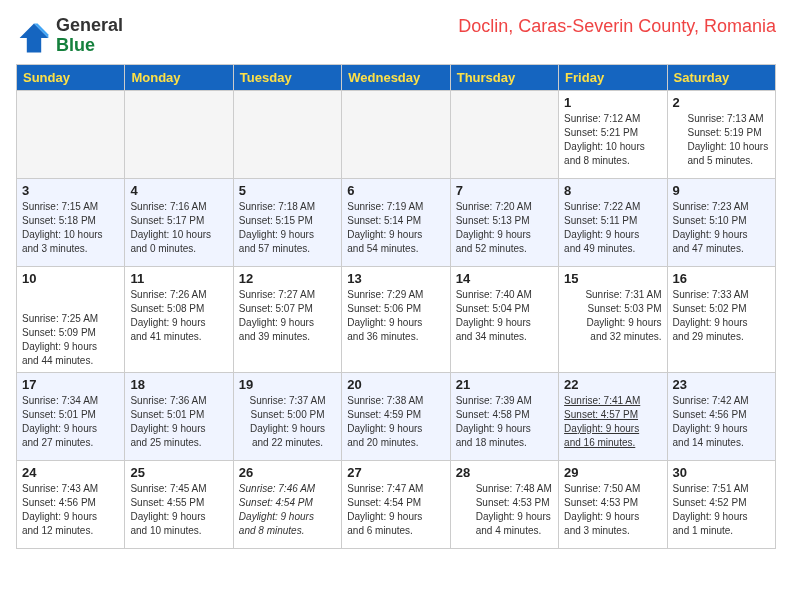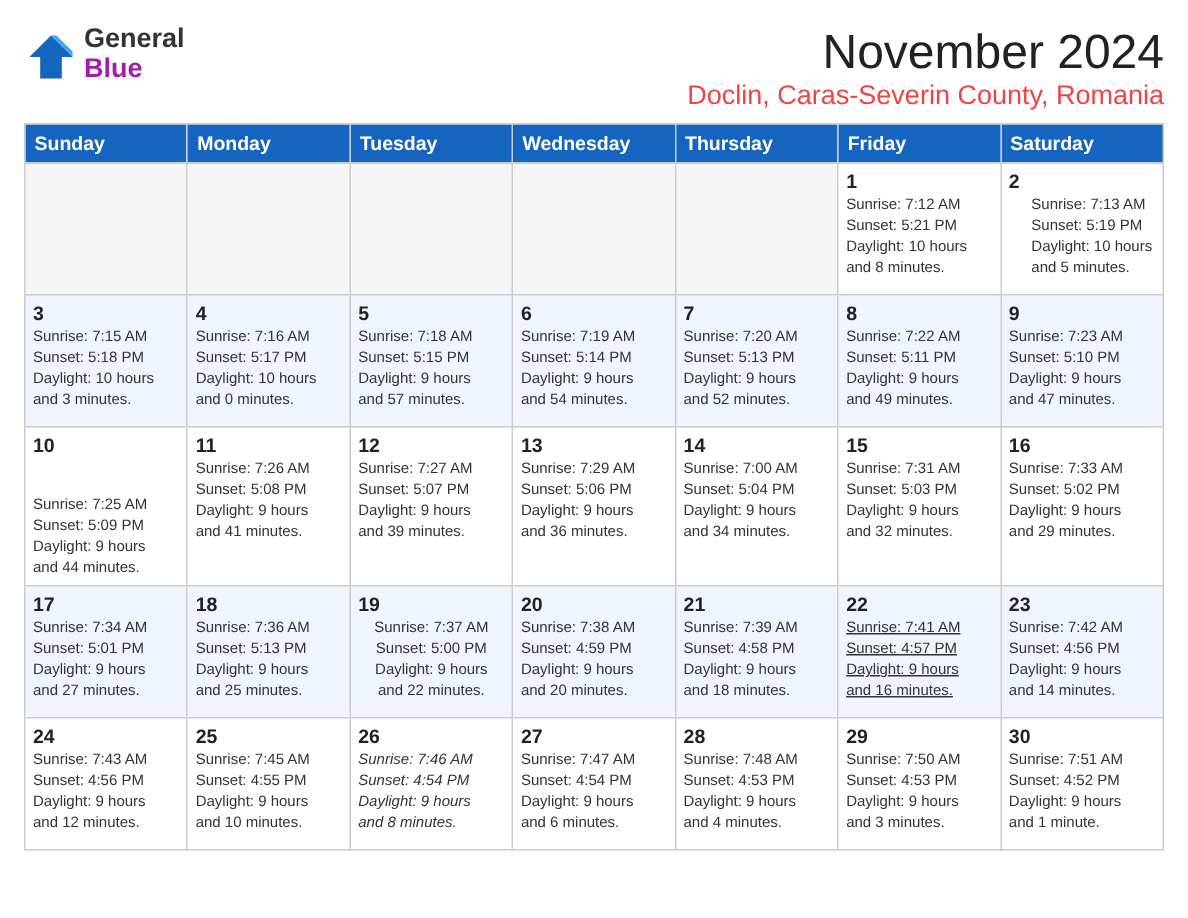--- a/index.html
+++ b/index.html
@@ -20,21 +20,21 @@
       display: flex;
       align-items: flex-end;
       gap: 4px;
     }
     .logo-text {
       font-size: 18px;
       font-weight: bold;
       line-height: 1.1;
     }
     .logo-text span.general { color: #333; }
-    .logo-text span.blue { color: #a21caf; }
+    .logo-text span.blue { color: #15803d; }
     .logo-icon {
       width: 36px;
       height: 36px;
     }
     .title-block {
       text-align: right;
     }
     .month-title {
       font-size: 32px;
       font-weight: normal;
@@ -44,21 +44,21 @@
       font-size: 18px;
       color: #ef4444;
     }
     .calendar {
       width: 100%;
       border-collapse: collapse;
       table-layout: fixed;
     }
     .calendar th {
       background: #1565c0;
-      color: #ffffff;
+      color: #fde047;
       text-align: left;
       padding: 5px 6px;
       font-size: 13px;
       font-weight: bold;
       border: 1px solid #ccc;
     }
     .calendar td {
       vertical-align: top;
       border: 1px solid #ccc;
       padding: 4px 5px;
@@ -94,21 +94,20 @@
     <svg class="logo-icon" viewBox="0 0 40 40">
       <polygon points="20,4 36,20 28,20 28,36 12,36 12,20 4,20" fill="#1565c0"></polygon>
       <polygon points="24,4 36,16 36,20 20,4" fill="#42a5f5"></polygon>
     </svg>
     <div class="logo-text">
       <div><span class="general">General</span></div>
       <div><span class="blue">Blue</span></div>
     </div>
   </div>
   <div class="title-block">
-    <div class="month-title">November 2024</div>
     <div class="location-title">Doclin, Caras-Severin County, Romania</div>
   </div>
 </div>
 
 <table class="calendar">
   <thead>
     <tr>
     <th>Sunday</th>
         <th>Monday</th>
         <th>Tuesday</th>
@@ -215,28 +214,28 @@
         </td>
         <td>
           <span class="day-number">13</span>
           <div class="day-info" style="white-space: pre-line;">Sunrise: 7:29 AM
 Sunset: 5:06 PM
 Daylight: 9 hours
 and 36 minutes.</div>
         </td>
         <td>
           <span class="day-number">14</span>
-          <div class="day-info" style="white-space: pre-line;">Sunrise: 7:00 AM
+          <div class="day-info" style="white-space: pre-line;">Sunrise: 7:40 AM
 Sunset: 5:04 PM
 Daylight: 9 hours
 and 34 minutes.</div>
         </td>
         <td>
           <span class="day-number">15</span>
-          <div class="day-info" style="white-space: pre-line;">Sunrise: 7:31 AM
+          <div class="day-info" style="white-space: pre-line; text-align: right;">Sunrise: 7:31 AM
 Sunset: 5:03 PM
 Daylight: 9 hours
 and 32 minutes.</div>
         </td>
         <td>
           <span class="day-number">16</span>
           <div class="day-info" style="white-space: pre-line;">Sunrise: 7:33 AM
 Sunset: 5:02 PM
 Daylight: 9 hours
 and 29 minutes.</div>
@@ -246,21 +245,21 @@
         <td>
           <span class="day-number">17</span>
           <div class="day-info" style="white-space: pre-line;">Sunrise: 7:34 AM
 Sunset: 5:01 PM
 Daylight: 9 hours
 and 27 minutes.</div>
         </td>
         <td>
           <span class="day-number">18</span>
           <div class="day-info" style="white-space: pre-line;">Sunrise: 7:36 AM
-Sunset: 5:13 PM
+Sunset: 5:01 PM
 Daylight: 9 hours
 and 25 minutes.</div>
         </td>
         <td>
           <span class="day-number">19</span>
           <div class="day-info" style="white-space: pre-line; text-align: center;">Sunrise: 7:37 AM
 Sunset: 5:00 PM
 Daylight: 9 hours
 and 22 minutes.</div>
         </td>
@@ -317,21 +316,21 @@
         </td>
         <td>
           <span class="day-number">27</span>
           <div class="day-info" style="white-space: pre-line;">Sunrise: 7:47 AM
 Sunset: 4:54 PM
 Daylight: 9 hours
 and 6 minutes.</div>
         </td>
         <td>
           <span class="day-number">28</span>
-          <div class="day-info" style="white-space: pre-line;">Sunrise: 7:48 AM
+          <div class="day-info" style="white-space: pre-line; margin-left: 20px;">Sunrise: 7:48 AM
 Sunset: 4:53 PM
 Daylight: 9 hours
 and 4 minutes.</div>
         </td>
         <td>
           <span class="day-number">29</span>
           <div class="day-info" style="white-space: pre-line;">Sunrise: 7:50 AM
 Sunset: 4:53 PM
 Daylight: 9 hours
 and 3 minutes.</div>

